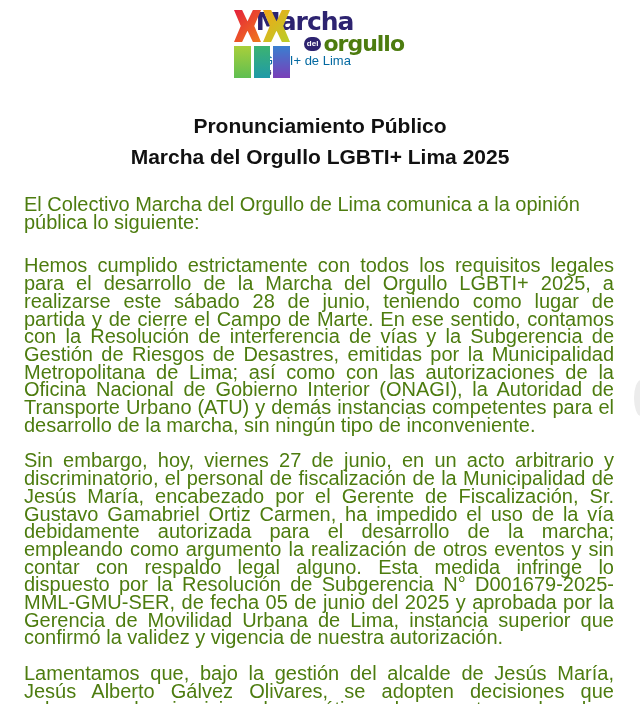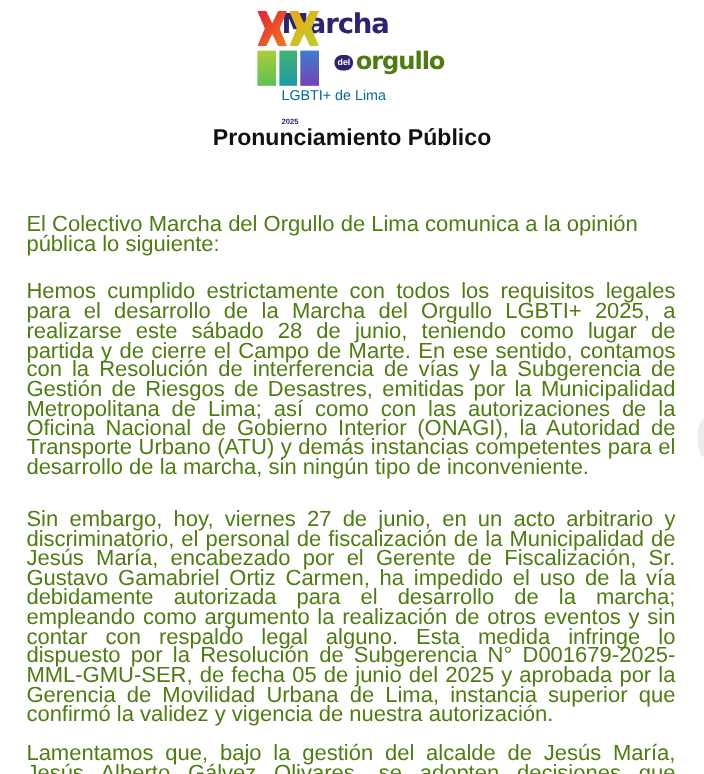--- a/index.html
+++ b/index.html
@@ -19,21 +19,21 @@
     .xx-left { left: 0; background: linear-gradient(135deg, #e4203c, #f07a1a); }
     .xx-right { left: 29px; background: linear-gradient(135deg, #f3a516, #b8cf2a); }
     .xx-left, .xx-right {
       clip-path: polygon(0 0,30% 0,50% 35%,70% 0,100% 0,75% 50%,100% 100%,70% 100%,50% 65%,30% 100%,0 100%,25% 50%);
     }
     .bars { position: absolute; left: 0; top: 36px; width: 56px; height: 32px; display: flex; gap: 3px; }
     .bar { flex: 1; height: 32px; }
     .bar.b1 { background: linear-gradient(180deg, #a9cf3a, #5fbf52); }
     .bar.b2 { background: linear-gradient(180deg, #3cb371, #1f9aa8); }
     .bar.b3 { background: linear-gradient(180deg, #3a7fd0, #7a3fb8); }
-    .logo-text { display: flex; flex-direction: column; line-height: 1; gap: 13px; }
+    .logo-text { display: flex; flex-direction: column; line-height: 1; }
     .lt-marcha {
       font-family: "DejaVu Sans", sans-serif; font-weight: bold; font-size: 25px;
       color: #2d2370; letter-spacing: -1px; line-height: 24px;
     }
     .lt-row { display: flex; align-items: center; line-height: 20px; padding-left: 48px; }
     .lt-del {
       display: inline-block; background: #2d2370; color: #fff; font-size: 8px; font-weight: bold;
       border-radius: 8px; padding: 2px 3px; margin-right: 2px; line-height: 10px;
     }
     .lt-orgullo {
@@ -46,21 +46,21 @@
     .title {
       position: absolute; left: 0; top: 110px; width: 640px; text-align: center;
       font-weight: bold; font-size: 21px; line-height: 31px; color: #111;
     }
     .doc {
       position: absolute; left: 24px; top: 196px; width: 590px;
       font-size: 20px; line-height: 17.7px; color: #4d7c0f;
     }
     .doc p { margin: 0 0 18px 0; text-align: justify; }
     .doc p.intro { margin-bottom: 26px; text-align: left; }
-    .doc p.p1 { margin-bottom: 30px; }
+    .doc p.p1 { margin-bottom: 18px; }
     .edge-shadow {
       position: absolute; right: -8px; top: 380px; width: 14px; height: 36px;
       border-radius: 50%; background: #ececec;
     }
   </style>
 </head>
 <body>
 
 <div class="logo">
   <div class="logo-mark">
@@ -78,20 +78,21 @@
       <span class="lt-del">del</span>
       <span class="lt-orgullo">orgullo</span>
     </span>
     <span class="lt-lgbti">LGBTI+ de Lima</span>
     <span class="lt-year">2025</span>
   </div>
 </div>
 
 <div class="title">
   <div>Pronunciamiento Público</div>
+  <div>Marcha del Orgullo LGBTI+ Lima 2025</div>
 </div>
 
 <div class="doc">
   <p class="intro">El Colectivo Marcha del Orgullo de Lima comunica a la opinión pública lo siguiente:</p>
   <p class="p1">Hemos cumplido estrictamente con todos los requisitos legales para el desarrollo de la Marcha del Orgullo LGBTI+ 2025, a realizarse este sábado 28 de junio, teniendo como lugar de partida y de cierre el Campo de Marte. En ese sentido, contamos con la Resolución de interferencia de vías y la Subgerencia de Gestión de Riesgos de Desastres, emitidas por la Municipalidad Metropolitana de Lima; así como con las autorizaciones de la Oficina Nacional de Gobierno Interior (ONAGI), la Autoridad de Transporte Urbano (ATU) y demás instancias competentes para el desarrollo de la marcha, sin ningún tipo de inconveniente.</p>
   <p>Sin embargo, hoy, viernes 27 de junio, en un acto arbitrario y discriminatorio, el personal de fiscalización de la Municipalidad de Jesús María, encabezado por el Gerente de Fiscalización, Sr. Gustavo Gamabriel Ortiz Carmen, ha impedido el uso de la vía debidamente autorizada para el desarrollo de la marcha; empleando como argumento la realización de otros eventos y sin contar con respaldo legal alguno. Esta medida infringe lo dispuesto por la Resolución de Subgerencia N° D001679-2025-MML-GMU-SER, de fecha 05 de junio del 2025 y aprobada por la Gerencia de Movilidad Urbana de Lima, instancia superior que confirmó la validez y vigencia de nuestra autorización.</p>
   <p>Lamentamos que, bajo la gestión del alcalde de Jesús María, Jesús Alberto Gálvez Olivares, se adopten decisiones que vulneran el ejercicio democrático de nuestros derechos fundamentales; contraviniendo el principio de legalidad, la seguridad jurídica y excediendo las competencias establecidas en la gestión de vías metropolitanas.</p>
 </div>
 
 <div class="edge-shadow"></div>

